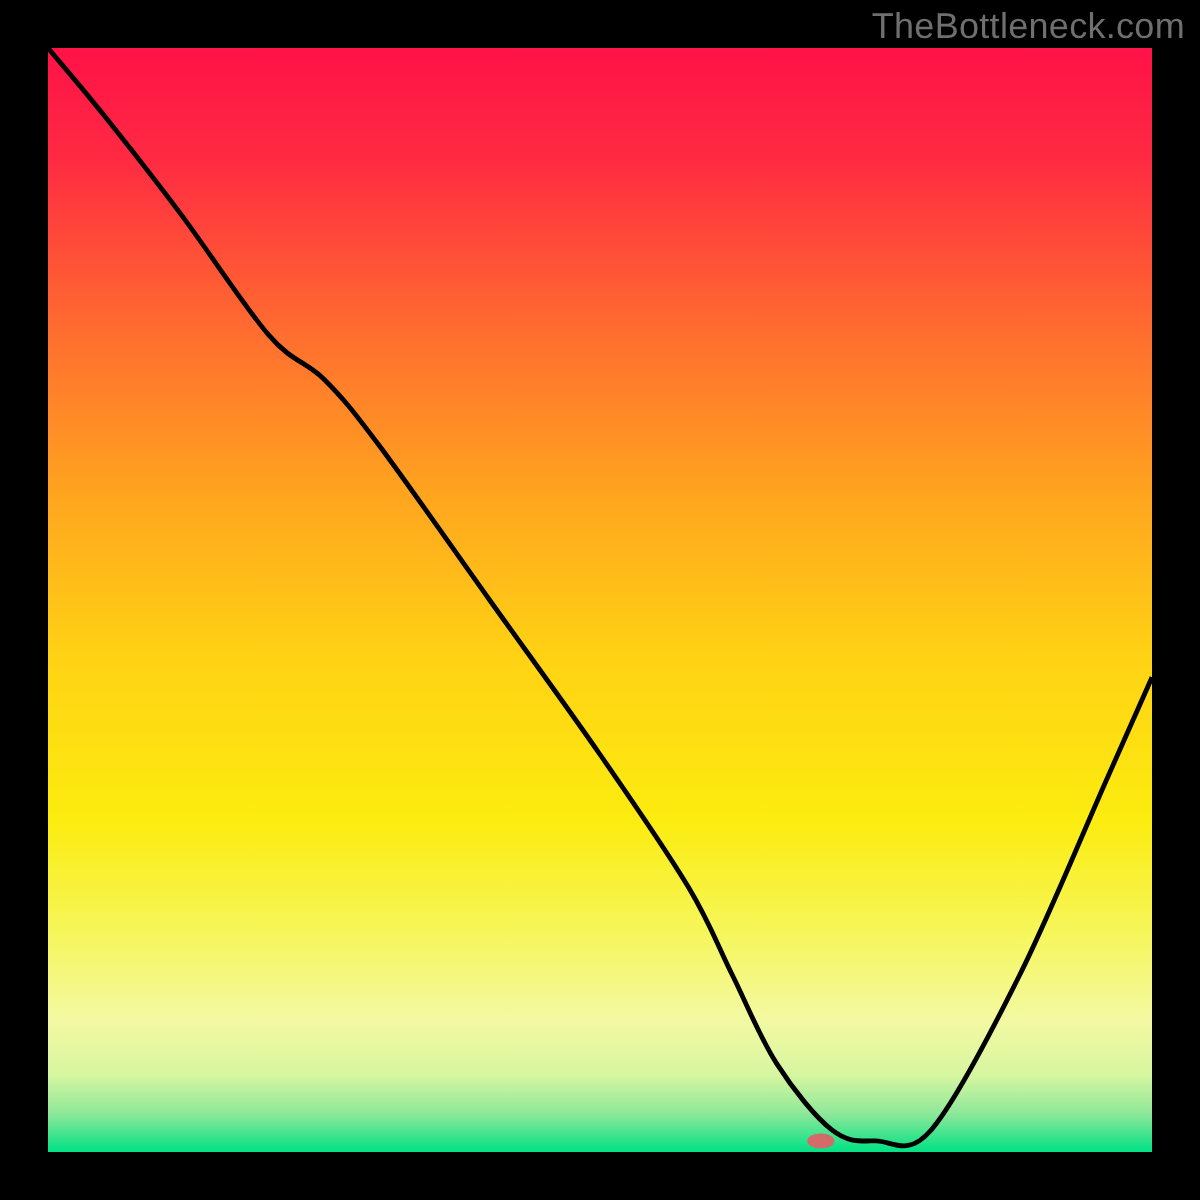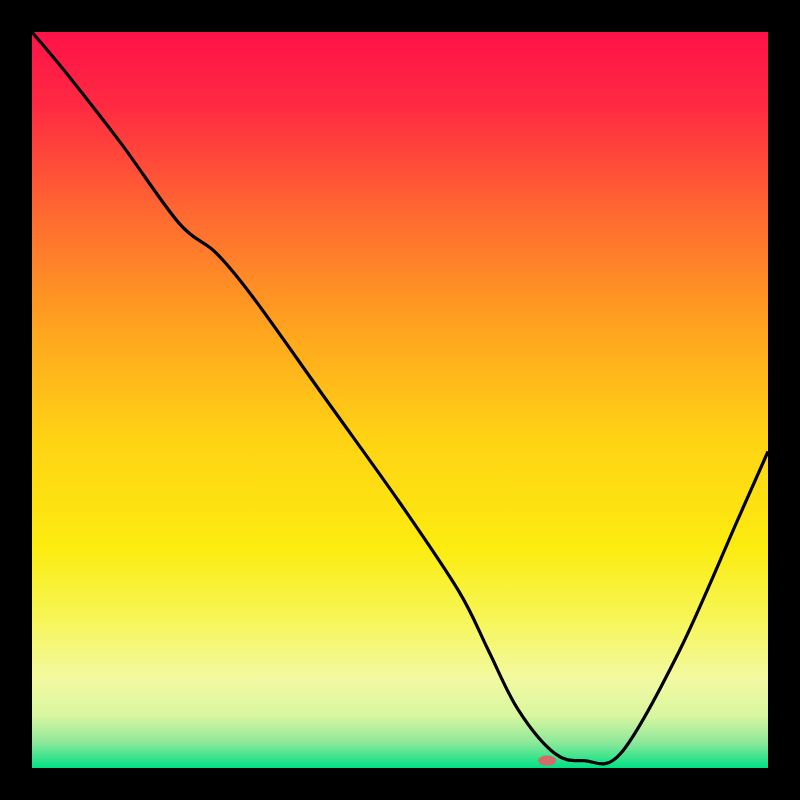--- a/index.html
+++ b/index.html
@@ -56,13 +56,14 @@
       </clipPath>
     </defs>
 
     <rect x="32" y="32" width="736" height="736" fill="url(#bg-grad)"></rect>
 
     <path fill="none" stroke="#000" stroke-width="3.2" clip-path="url(#plot-clip)" d="M 32.0 32.0 C 38.1 39.4, 54.1 57.8, 68.8 76.2 C 83.5 94.6, 101.9 117.9, 120.3 142.4 C 138.7 166.9, 163.3 205.0, 179.2 223.4 C 195.1 241.8, 203.7 240.5, 216.0 252.8 C 228.3 265.1, 234.4 272.4, 252.8 297.0 C 271.2 321.5, 301.9 365.7, 326.4 400.0 C 350.9 434.3, 377.9 471.1, 400.0 503.0 C 422.1 534.9, 444.2 566.8, 458.9 591.4 C 473.6 615.9, 478.5 630.6, 488.3 650.2 C 498.1 669.9, 506.7 691.9, 517.8 709.1 C 528.8 726.3, 543.5 744.7, 554.6 753.3 C 565.6 761.9, 573.0 760.6, 584.0 760.6 C 595.0 760.6, 604.9 771.7, 620.8 753.3 C 636.7 734.9, 660.1 689.5, 679.7 650.2 C 699.3 611.0, 723.8 550.9, 738.6 517.8 C 753.3 484.6, 763.1 462.6, 768.0 451.5"></path>
 
     <ellipse fill="#d46a6a" cx="547.2" cy="760.6" rx="9" ry="5"></ellipse>
   </svg>
 
+  <div class="watermark">TheBottleneck.com</div>
 </div>
 
 </body></html>

